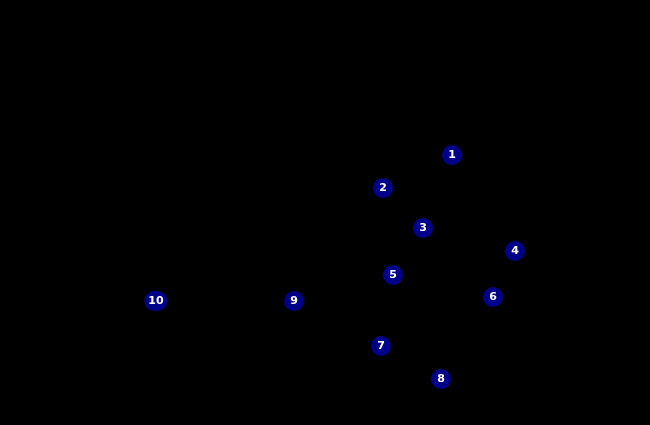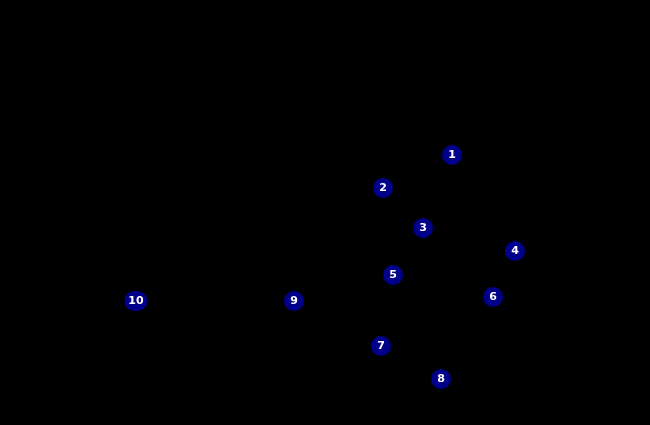--- a/index.html
+++ b/index.html
@@ -55,15 +55,15 @@
   <div id="markers-layer">
       <div class="marker" style="left: 452px; top: 155px; background: rgb(0, 0, 139); color: rgb(255, 255, 255);">1</div>
       <div class="marker" style="left: 383px; top: 188px; background: rgb(0, 0, 139); color: rgb(255, 255, 255);">2</div>
       <div class="marker" style="left: 423px; top: 228px; background: rgb(0, 0, 139); color: rgb(255, 255, 255);">3</div>
       <div class="marker" style="left: 515px; top: 251px; background: rgb(0, 0, 139); color: rgb(255, 255, 255);">4</div>
       <div class="marker" style="left: 393px; top: 275px; background: rgb(0, 0, 139); color: rgb(255, 255, 255);">5</div>
       <div class="marker" style="left: 493px; top: 297px; background: rgb(0, 0, 139); color: rgb(255, 255, 255);">6</div>
       <div class="marker" style="left: 381px; top: 346px; background: rgb(0, 0, 139); color: rgb(255, 255, 255);">7</div>
       <div class="marker" style="left: 441px; top: 379px; background: rgb(0, 0, 139); color: rgb(255, 255, 255);">8</div>
       <div class="marker" style="left: 294px; top: 301px; background: rgb(0, 0, 139); color: rgb(255, 255, 255);">9</div>
-      <div class="marker" style="left: 136px; top: 301px; background: rgb(0, 0, 139); color: rgb(255, 255, 255);">10</div>
+      <div class="marker" style="left: 156px; top: 301px; background: rgb(0, 0, 139); color: rgb(255, 255, 255);">10</div>
     </div>
 </div>
 
 </body></html>

